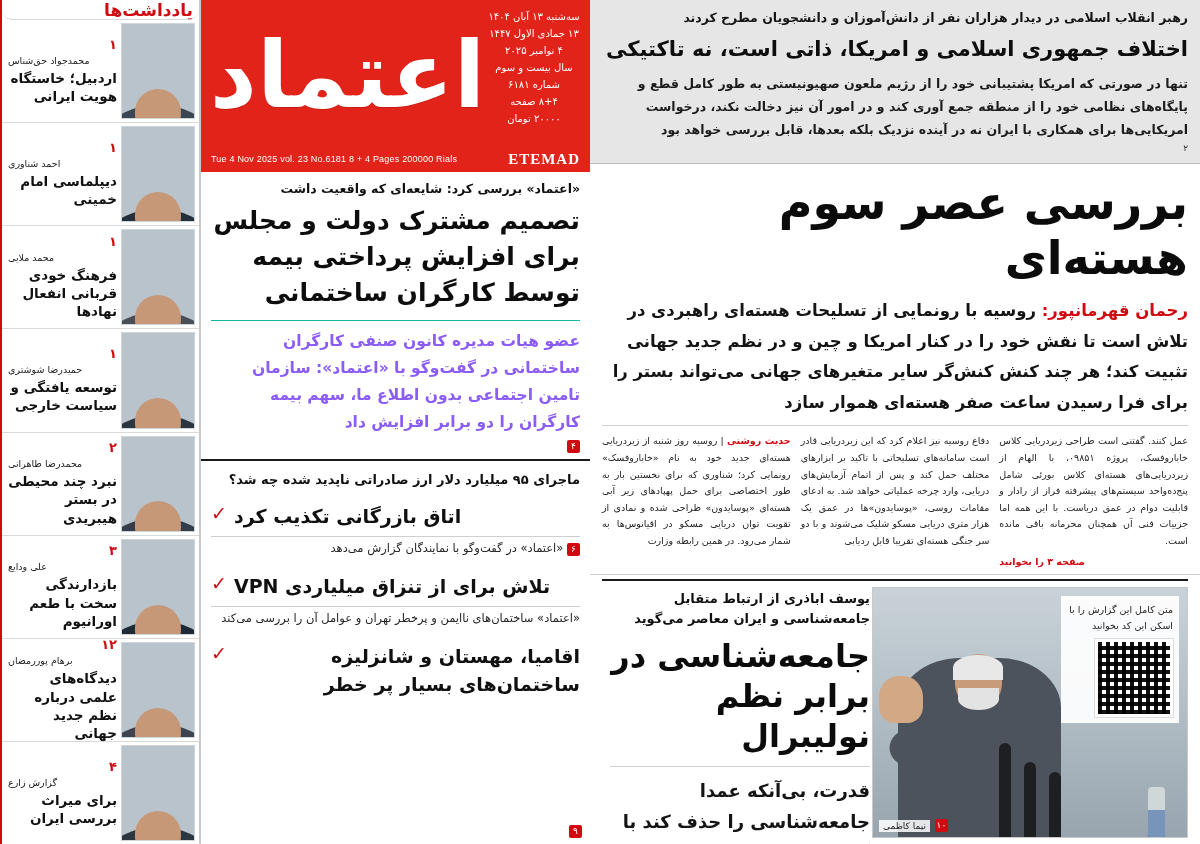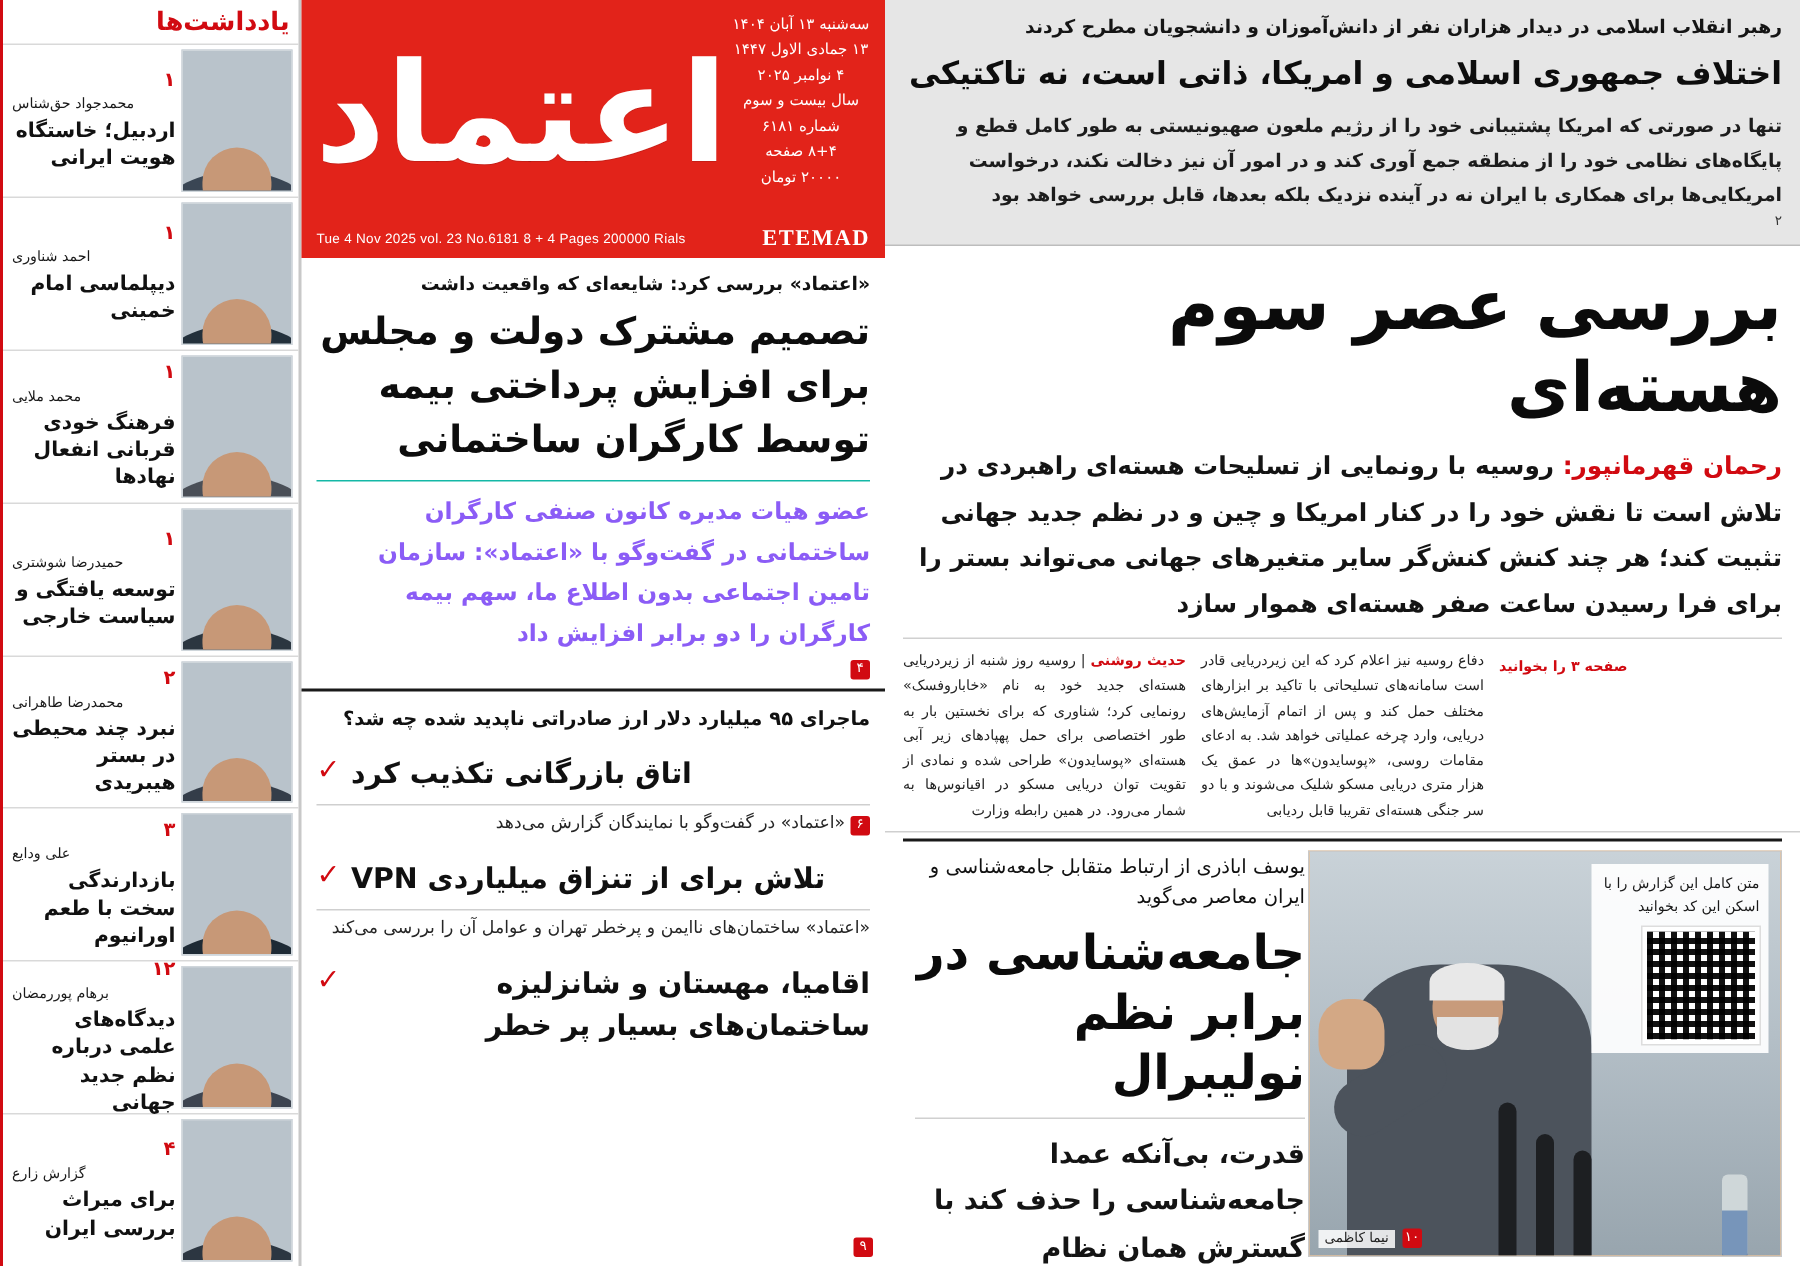--- a/index.html
+++ b/index.html
@@ -22,26 +22,27 @@
   .sidebar {
     width: 200px;
     height: 844px;
     border-right: 1px solid #c8c8c8;
     border-left: 2px solid #d10a11;
     display: flex;
     flex-direction: column;
     background: #fff;
   }
   .sidebar-header {
-    height: 30px;
+    height: 20px;
     display: flex;
     align-items: center;
     justify-content: flex-start;
     padding: 0 6px;
     border-bottom: 1px solid #d9d9d9;
+    border-radius: 10px;
   }
   .sidebar-header .title {
     color: #d10a11;
     font-size: 17px;
     font-weight: bold;
     letter-spacing: -0.5px;
   }
   .note {
     display: flex;
     flex-direction: row;
@@ -367,21 +368,21 @@
     min-height: 0;
   }
   .bottomart .txt {
     width: 270px;
     flex: 0 0 270px;
     text-align: right;
     padding: 8px 2px 4px 8px;
   }
   .bottomart .txt .kick2 {
     font-size: 13px;
-    font-weight: normal;
+    font-weight: bold;
     line-height: 1.55;
     color: #111;
   }
   .bottomart .txt h2 {
     margin: 6px 0 10px 0;
     font-size: 32px;
     line-height: 1.25;
     font-weight: bold;
     letter-spacing: -1px;
     color: #0b0b0b;
@@ -390,21 +391,21 @@
     font-size: 18px;
     line-height: 1.75;
     font-weight: bold;
     color: #141414;
     border-top: 1px solid #d0d0d0;
     padding-top: 8px;
   }
   .photo-wrap {
     flex: 1 1 auto;
     position: relative;
-    background: #fdba74;
+    background: #ef4444;
     overflow: hidden;
     margin: 6px 0 6px 0;
     border: 1px solid #c9c9c9;
   }
   .photo-bg {
     position: absolute; inset: 0;
     background:
       linear-gradient(180deg, #c9d2d8 0%, #b4bfc7 45%, #98a5ae 100%);
   }
   .ph-person {
@@ -729,20 +730,21 @@
         </div>
         <div class="cols3">
           <div class="c">
             <span class="lead-word">حدیث روشنی</span>
             <span>| روسیه روز شنبه از زیردریایی هسته‌ای جدید خود به نام «خاباروفسک» رونمایی کرد؛ شناوری که برای نخستین بار به طور اختصاصی برای حمل پهپادهای زیر آبی هسته‌ای «پوسایدون» طراحی شده و نمادی از تقویت توان دریایی مسکو در اقیانوس‌ها به شمار می‌رود. در همین رابطه وزارت</span>
           </div>
           <div class="c">
             <span>دفاع روسیه نیز اعلام کرد که این زیردریایی قادر است سامانه‌های تسلیحاتی با تاکید بر ابزارهای مختلف حمل کند و پس از اتمام آزمایش‌های دریایی، وارد چرخه عملیاتی خواهد شد. به ادعای مقامات روسی، «پوسایدون»‌ها در عمق یک هزار متری دریایی مسکو شلیک می‌شوند و با دو سر جنگی هسته‌ای تقریبا قابل ردیابی</span>
           </div>
           <div class="c">
+            <span>عمل کنند. گفتنی است طراحی زیردریایی کلاس خاباروفسک، پروژه ۰۹۸۵۱، با الهام از زیردریایی‌های هسته‌ای کلاس بورئی شامل پنج‌ده‌واحد سیستم‌های پیشرفته فراز از رادار و قابلیت دوام در عمق دریاست. با این همه اما جزییات فنی آن همچنان محرمانه باقی مانده است.</span>
             <span class="more">صفحه ۳ را بخوانید</span>
           </div>
         </div>
       </div>
 
       <div class="bottomart">
         <div class="txt">
           <div class="kick2">یوسف اباذری از ارتباط متقابل جامعه‌شناسی و ایران معاصر می‌گوید</div>
           <h2>جامعه‌شناسی در برابر نظم نولیبرال</h2>
           <div class="pull">قدرت، بی‌آنکه عمدا جامعه‌شناسی را حذف کند با گسترش همان نظام گاورنمنتالیتی آن را به حاشیه برده است</div>

